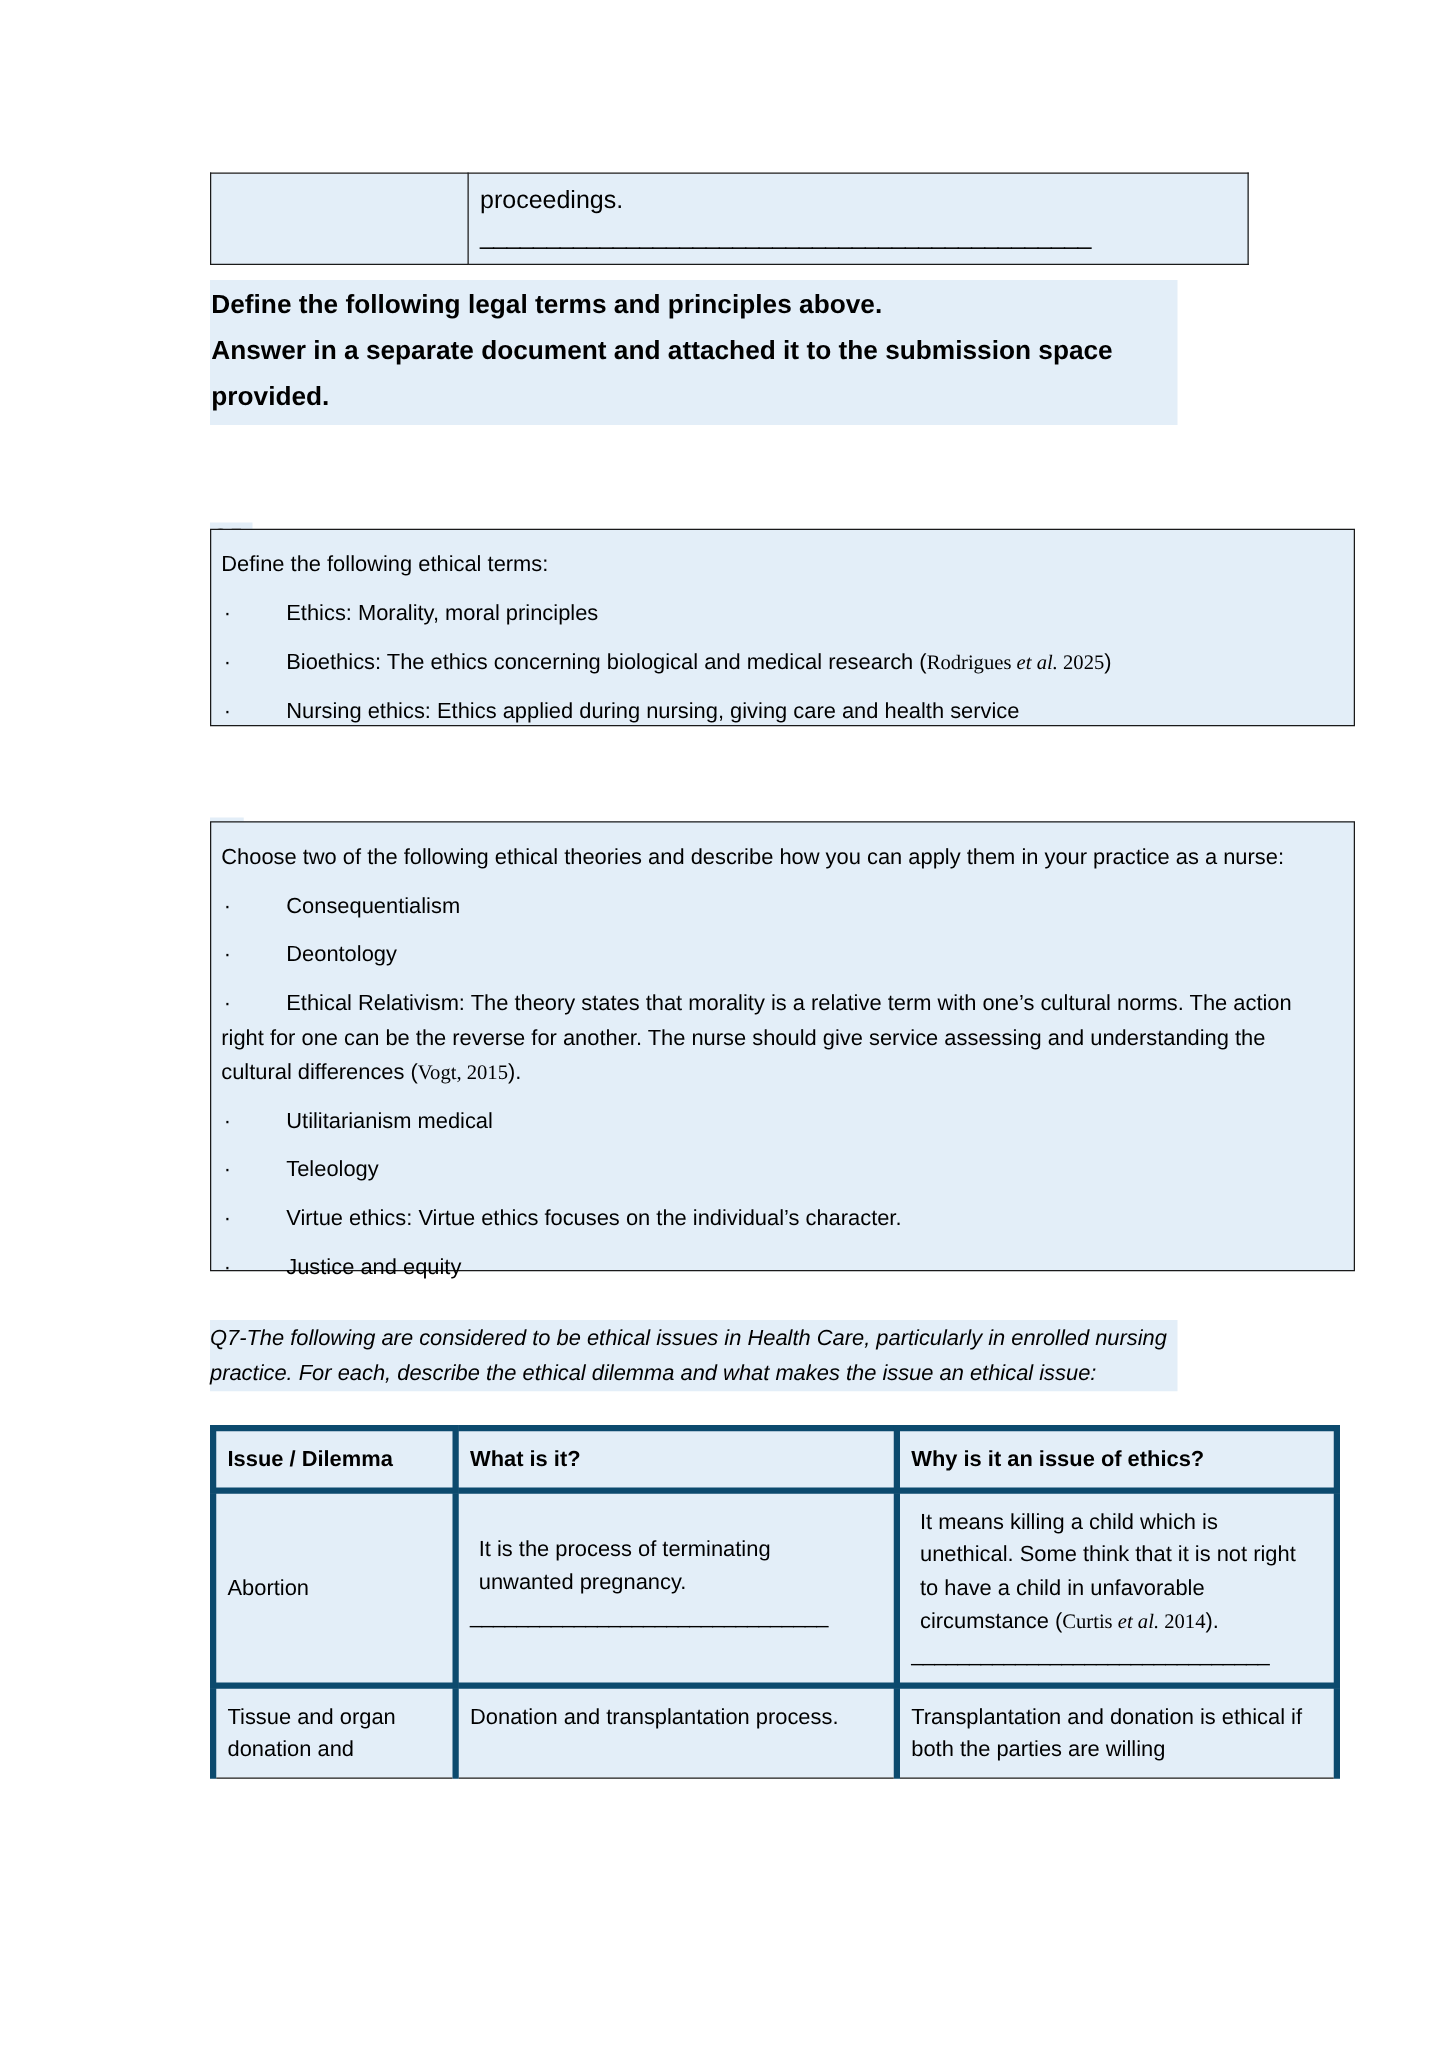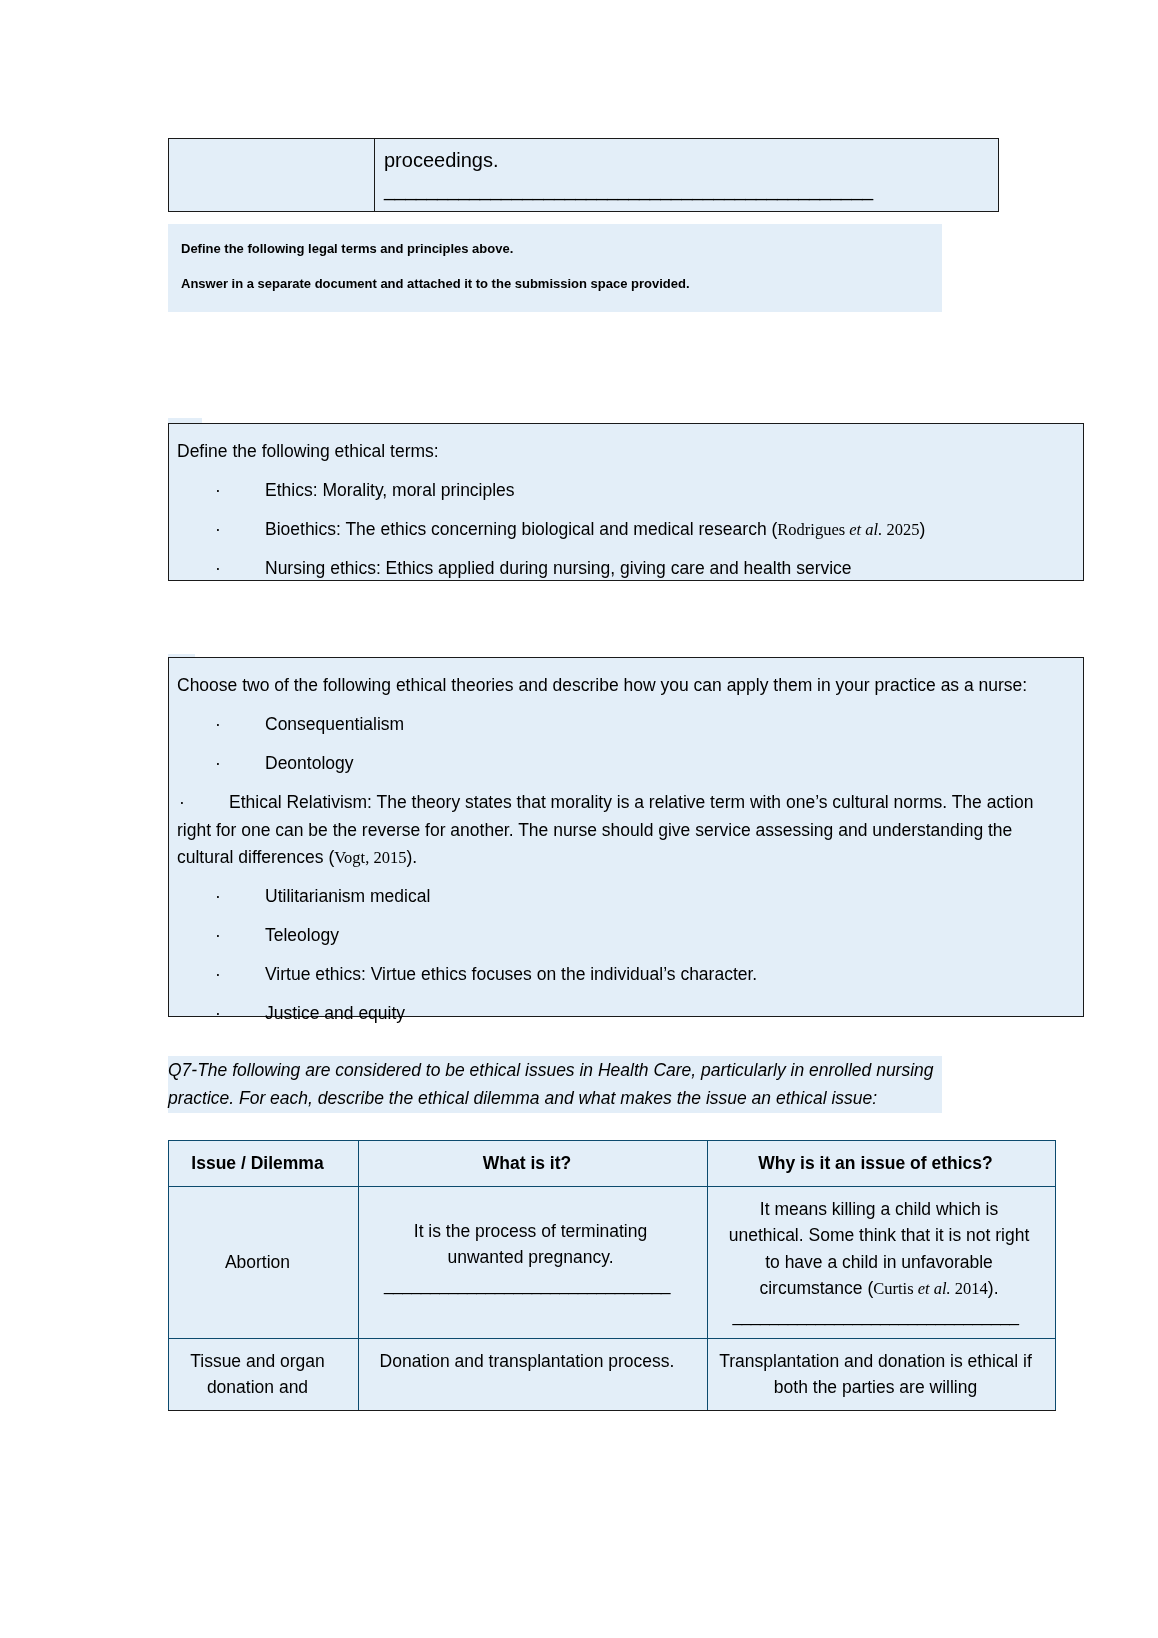--- a/index.html
+++ b/index.html
@@ -48,22 +48,22 @@
   
   .instr {
     position: absolute;
     left: 168px;
     top: 224px;
     width: 774px;
     background: #e3eef8;
     padding: 2px 0 4px 0;
   }
   .instr p {
-    margin: 12px;
-    font-size: 13px;
+    margin: 0;
+    font-size: 21px;
     font-weight: bold;
     line-height: 1.75;
     padding-left: 1px;
   }
 
   
   .qlabel {
     position: absolute;
     font-size: 19px;
     line-height: 1.4;
@@ -94,21 +94,20 @@
     padding: 0 0 12px 0;
   }
   .qbox p:last-child { padding-bottom: 0; }
 
   .bullet-row {
     display: block;
     font-size: 17.5px;
     line-height: 1.55;
     padding: 0 0 12px 0;
     text-indent: 0;
-    margin-left: 36px;
   }
   .bullet-row .dot {
     display: inline-block;
     width: 52px;
     padding-left: 2px;
     box-sizing: border-box;
   }
   .para-bullet {
     font-size: 17.5px;
     line-height: 1.55;
@@ -144,24 +143,24 @@
   
   .q7-table {
     position: absolute;
     left: 168px;
     top: 1140px;
     width: 794px;
     border-collapse: collapse;
     table-layout: fixed;
   }
   .q7-table td, .q7-table th {
-    border: 1px solid #0c4a6e;
+    border: 5px solid #0c4a6e;
     background: #e3eef8;
     vertical-align: top;
-    text-align: center;
+    text-align: left;
     font-size: 17.5px;
     line-height: 1.52;
     padding: 9px 21px 9px 9px;
   }
   .q7-table th { font-weight: bold; }
   .col-a { width: 159px; }
   .col-b { width: 318px; }
   .col-c { width: 317px; }
   .q7-table .abrow td { height: 130px; }
   .q7-table .abrow td.mid-a { vertical-align: middle; }

